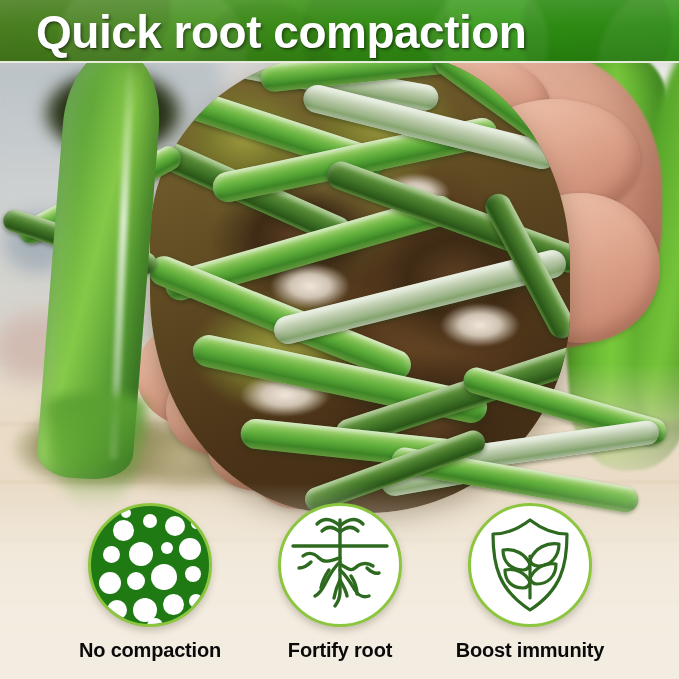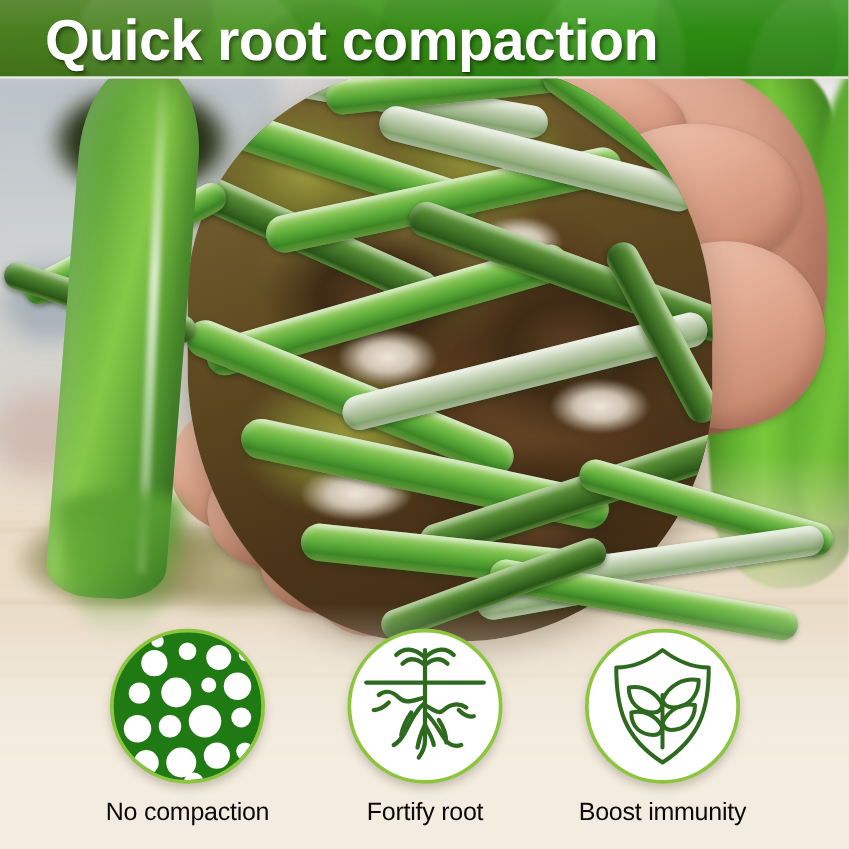--- a/index.html
+++ b/index.html
@@ -200,21 +200,21 @@
     background:#ffffff;
     box-sizing:border-box;
     position:relative;overflow:hidden;
     box-shadow:0 4px 7px rgba(90,80,60,0.28);
   }
   .badge.filled{background:#1f7a14;}
   .dot{position:absolute;border-radius:50%;background:#ffffff;}
   .badge svg{position:absolute;left:0;top:0;}
   .feature-label{
     margin-top:12px;
-    font-size:20px;font-weight:normal;color:#0a0a0a;
+    font-size:20px;font-weight:bold;color:#0a0a0a;
     letter-spacing:-0.2px;white-space:nowrap;
   }
 </style>
 </head>
 <body>
 
 <div class="poster">
 
   <div class="banner">
     <div class="banner-leaf bl1"></div>

